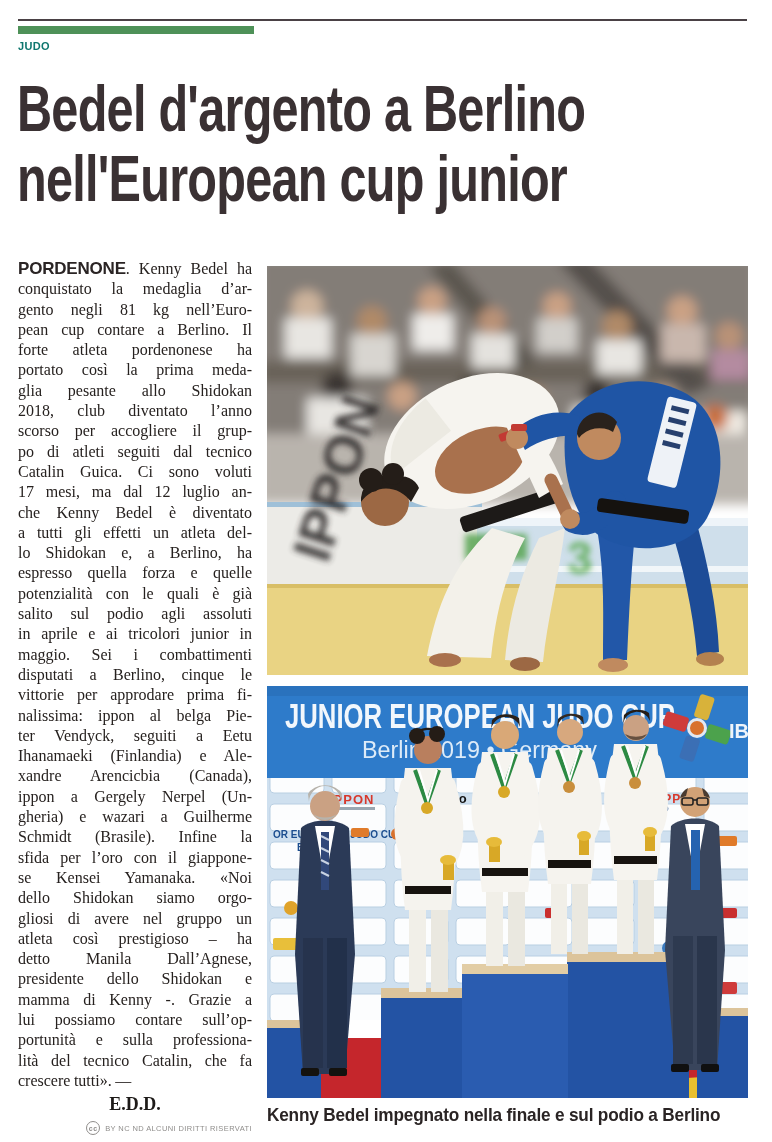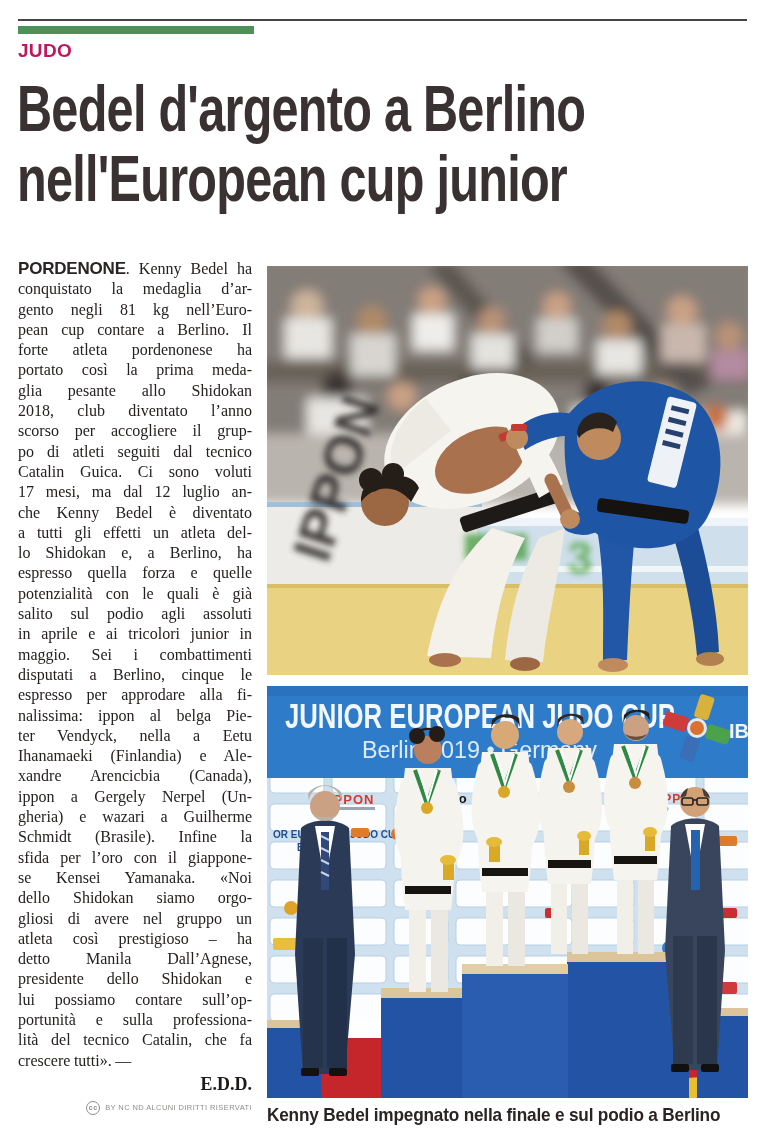--- a/index.html
+++ b/index.html
@@ -1,34 +1,34 @@
 <!DOCTYPE html>
 <html><head>
 <meta charset="utf-8">
 <style>
   html,body{margin:0;padding:0;background:#ffffff;}
   #page{position:relative;width:772px;height:1142px;background:#ffffff;overflow:hidden;
         font-family:"Liberation Sans",sans-serif;}
   
   .top-rule{position:absolute;left:18px;top:19px;width:729px;height:2px;background:#4a4145;}
   .kicker-bar{position:absolute;left:18px;top:26px;width:236px;height:8px;background:#4e9158;}
-  .kicker{position:absolute;left:18px;top:40px;font-size:19px;font-weight:bold;color:#be185d;
+  .kicker{position:absolute;left:18px;top:40px;font-size:11px;font-weight:bold;color:#0f766e;
           letter-spacing:.3px;}
   .headline{position:absolute;left:17px;top:74px;font-size:64px;line-height:70px;font-weight:bold;
             color:#3a3133;letter-spacing:-1px;white-space:pre-line;
             transform:scaleX(.76);transform-origin:0 0;}
   
   .column{position:absolute;left:18px;top:259px;width:234px;color:#26211f;
           font-family:"Liberation Serif",serif;font-size:16px;}
   .article-line{height:20.3px;line-height:20.3px;overflow:hidden;
                 text-align:justify;text-align-last:justify;word-spacing:-0.5px;}
   .article-lines .article-line:last-child{text-align-last:left;}
   .dateline{font-family:"Liberation Sans",sans-serif;font-weight:bold;font-size:17px;
             letter-spacing:-.2px;color:#2a2424;}
-  .signature{margin-top:3px;text-align:right;font-weight:bold;font-size:18px;color:#1d1a18;}
+  .signature{margin-top:3px;text-align:center;font-weight:bold;font-size:18px;color:#1d1a18;}
   .cc-footer{margin-top:6px;text-align:right;color:#8f8d8b;font-family:"Liberation Sans",sans-serif;
              font-size:7.5px;letter-spacing:.4px;display:flex;justify-content:flex-end;align-items:center;gap:5px;}
   .cc-badge{display:inline-flex;align-items:center;justify-content:center;width:12px;height:12px;
             border:1px solid #8f8d8b;border-radius:50%;font-size:7px;font-weight:bold;color:#8f8d8b;}
   
   .photo{position:absolute;left:267px;width:481px;overflow:hidden;}
   #photo-match{top:266px;height:409px;}
   #photo-podium{top:686px;height:412px;}
   .caption{position:absolute;left:267px;top:1104px;width:490px;font-size:18.5px;font-weight:bold;
            color:#2a2424;letter-spacing:-.2px;transform:scaleX(.93);transform-origin:0 0;}
@@ -60,35 +60,36 @@
         <div class="article-line">17 mesi, ma dal 12 luglio an-</div>
         <div class="article-line">che Kenny Bedel è diventato</div>
         <div class="article-line">a tutti gli effetti un atleta del-</div>
         <div class="article-line">lo Shidokan e, a Berlino, ha</div>
         <div class="article-line">espresso quella forza e quelle</div>
         <div class="article-line">potenzialità con le quali è già</div>
         <div class="article-line">salito sul podio agli assoluti</div>
         <div class="article-line">in aprile e ai tricolori junior in</div>
         <div class="article-line">maggio. Sei i combattimenti</div>
         <div class="article-line">disputati a Berlino, cinque le</div>
-        <div class="article-line">espresso per approdare alla fi-</div>
+        <div class="article-line">vittorie per approdare prima fi-</div>
         <div class="article-line">nalissima: ippon al belga Pie-</div>
-        <div class="article-line">ter Vendyck, nella a Eetu</div>
+        <div class="article-line">ter Vendyck, seguiti a Eetu</div>
         <div class="article-line">Ihanamaeki (Finlandia) e Ale-</div>
         <div class="article-line">xandre Arencicbia (Canada),</div>
         <div class="article-line">ippon a Gergely Nerpel (Un-</div>
         <div class="article-line">gheria) e wazari a Guilherme</div>
         <div class="article-line">Schmidt (Brasile). Infine la</div>
         <div class="article-line">sfida per l’oro con il giappone-</div>
         <div class="article-line">se Kensei Yamanaka. «Noi</div>
         <div class="article-line">dello Shidokan siamo orgo-</div>
         <div class="article-line">gliosi di avere nel gruppo un</div>
         <div class="article-line">atleta così prestigioso – ha</div>
         <div class="article-line">detto Manila Dall’Agnese,</div>
         <div class="article-line">presidente dello Shidokan e</div>
+        <div class="article-line">mamma di Kenny -. Grazie a</div>
         <div class="article-line">lui possiamo contare sull’op-</div>
         <div class="article-line">portunità e sulla professiona-</div>
         <div class="article-line">lità del tecnico Catalin, che fa</div>
         <div class="article-line">crescere tutti». —</div>
       </div>
     <div class="signature">E.D.D.</div>
     <div class="cc-footer">
       <span class="cc-badge">cc</span>
       <span>BY NC ND ALCUNI DIRITTI RISERVATI</span>
     </div>

